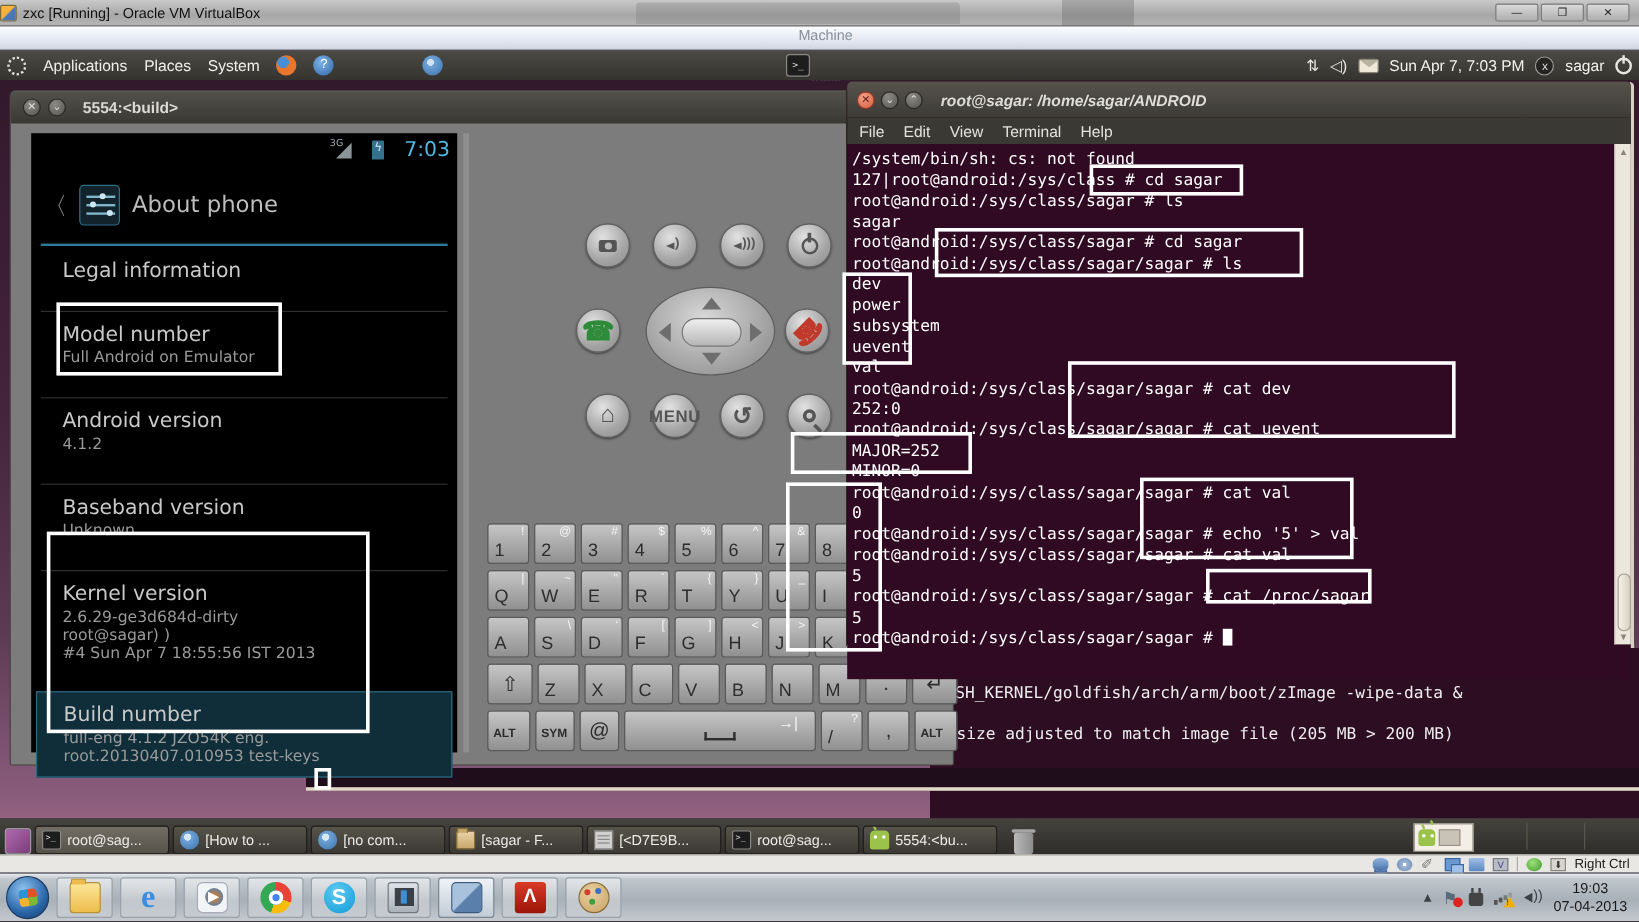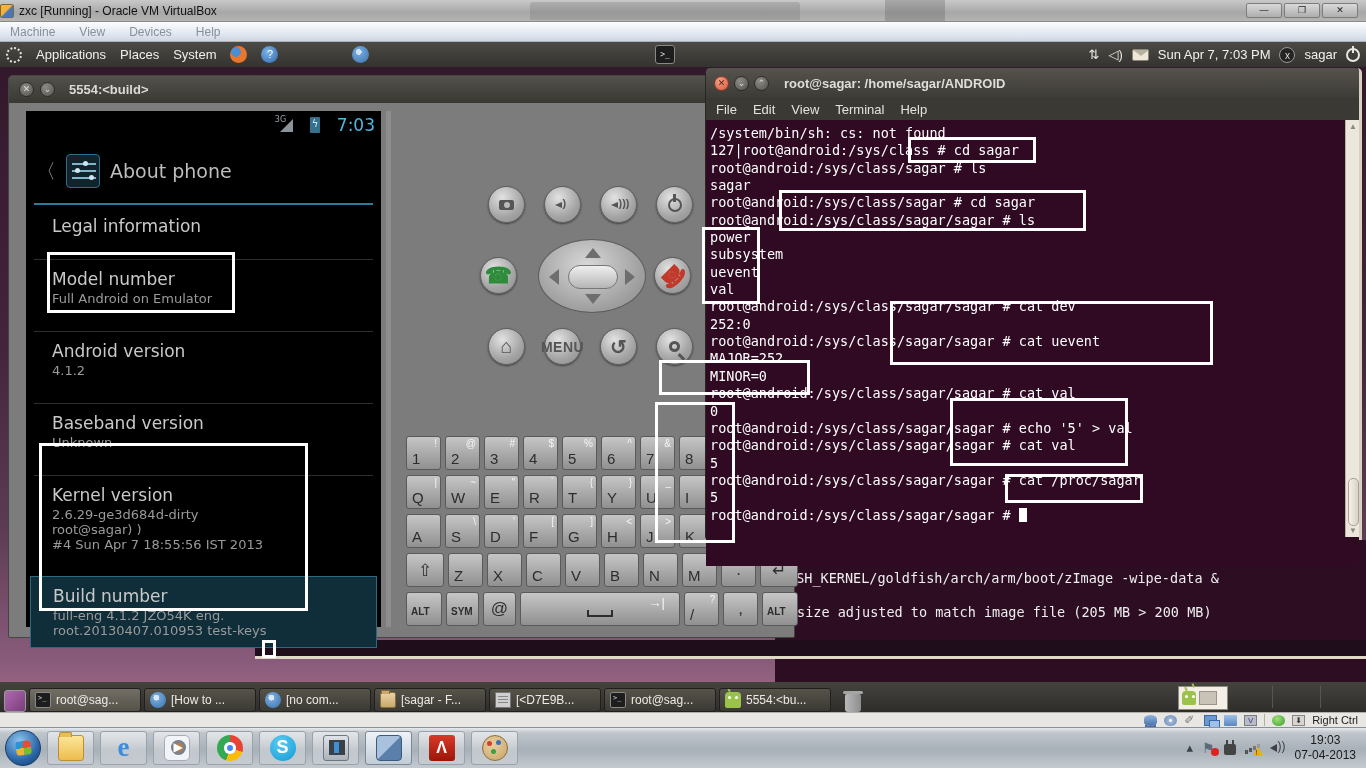--- a/index.html
+++ b/index.html
@@ -10,21 +10,21 @@
   
   .win-titlebar{left:0;top:0;width:1366px;height:22px;background:linear-gradient(180deg,#c9c9c9,#a7a7a7 60%,#b5b5b5);border-bottom:1px solid #8a8a8a;display:flex;align-items:center;padding-left:0;}
   .ghost1{left:530px;top:2px;width:270px;height:18px;background:#6b6b6b;opacity:.25;border-radius:3px 3px 0 0;}
   .ghost2{left:885px;top:0;width:60px;height:21px;background:#5d5d5d;opacity:.3;}
   .vbox-ico{width:14px;height:14px;margin-right:5px;border-radius:2px;background:linear-gradient(135deg,#f7b13d 45%,#4a76b8 55%);border:1px solid #7a6a3a;}
   .win-title{font-size:12px;color:#111;}
   .winctl{position:absolute;right:8px;top:3px;display:flex;gap:2px;}
   .winctl .wbtn{width:36px;height:15px;background:linear-gradient(180deg,#d9d9d9,#aeaeae);border:1px solid #7d7d7d;border-radius:2px;font-size:9px;line-height:13px;text-align:center;color:#222;}
 
   
-  .vbox-menubar{left:0;top:22px;width:1366px;height:20px;background:linear-gradient(180deg,#fbfdff,#dfe5ee 70%,#cfd6e1);border-bottom:1px solid #aab2bd;display:flex;align-items:center;gap:24px;padding-left:10px;}
+  .vbox-menubar{left:0;top:22px;width:1366px;height:20px;background:linear-gradient(180deg,#fbfdff,#dfe5ee 70%,#cfd6e1);border-bottom:1px solid #aab2bd;display:flex;align-items:center;gap:24px;padding-left:10px;flex-direction:column;}
   .vbox-menubar span{font-size:12px;color:#87909b;}
 
   
   .ubuntu-panel{left:0;top:42px;width:1366px;height:25px;background:linear-gradient(180deg,#4c4a45,#35332f);display:flex;align-items:center;color:#eee;}
   .upanel-left{display:flex;align-items:center;gap:14px;padding-left:6px;}
   .ulogo{width:16px;height:16px;border-radius:50%;border:2px dotted #e6e3de;}
   .umenu{font-size:13px;color:#f0efec;}
   .circle-ico{width:17px;height:17px;border-radius:50%;display:inline-block;text-align:center;line-height:17px;font-size:11px;color:#fff;}
   .firefox{background:radial-gradient(circle at 35% 35%,#4a8fd4 30%,#e8762c 32%);}
   .helpico{background:radial-gradient(circle at 40% 35%,#7db4e8,#2f66a8);}
@@ -111,21 +111,21 @@
   .kmain{position:absolute;left:5px;bottom:2px;font-size:15px;color:#2d2d2d;}
   .key.small .kmain{font-size:10px;font-weight:bold;left:4px;bottom:8px;}
   .key.cglyph .kmain{left:50%;top:50%;bottom:auto;transform:translate(-50%,-50%);font-size:17px;}
   .ksup{position:absolute;top:1px;right:3px;font-size:10px;color:#f4f4f4;}
   .key.space .uShape{position:absolute;left:50%;bottom:8px;transform:translateX(-50%);width:26px;height:7px;border:2px solid #2d2d2d;border-top:none;}
   .key.space .tabG{position:absolute;right:14px;top:2px;color:#f4f4f4;font-size:13px;}
 
   
   .term{left:705px;top:1px;width:657px;height:472px;z-index:3;border-left:1px solid #2a2622;border-right:3px solid #d8d0c0;border-bottom:3px solid #d8d0c0;border-radius:5px 5px 0 0;background:#2f0a22;}
   .term-titlebar{position:absolute;left:0;top:0;width:100%;height:30px;background:linear-gradient(180deg,#56534d,#3d3b36);border-radius:4px 4px 0 0;display:flex;align-items:center;gap:5px;padding-left:8px;}
-  .term-title{font-size:13px;font-weight:bold;color:#dfddd8;margin-left:10px;}
+  .term-title{font-size:13px;font-weight:bold;color:#dfddd8;margin-left:10px;font-style:italic;}
   .term-menubar{position:absolute;left:0;top:30px;width:100%;height:22px;background:#3b3934;display:flex;align-items:center;gap:16px;padding-left:10px;}
   .term-menubar span{font-size:13px;color:#e4e2dd;}
   .term-body{position:absolute;left:0;top:52px;width:653px;height:446px;background:#2f0a22;padding:5px 0 0 4px;overflow:hidden;}
   .tline{font-family:"DejaVu Sans Mono",monospace;font-size:13.5px;line-height:17.35px;color:#fff;white-space:pre;}
   .cursor{display:inline-block;width:8px;height:14px;background:#fff;vertical-align:-2px;}
   .tscroll{position:absolute;right:0;top:52px;width:14px;height:417px;background:#ece7dd;border-left:1px solid #b9b1a2;}
   .tscroll .sarr{position:absolute;left:2px;width:10px;text-align:center;font-size:8px;color:#8d867a;}
   .thumb{position:absolute;left:1.5px;top:358px;width:11px;height:48px;background:linear-gradient(90deg,#f6f2ea,#d9d2c3);border:1px solid #aaa295;border-radius:5px;}
 
   
@@ -536,20 +536,21 @@
           <span>Terminal</span>
           <span>Help</span>
         </div>
       <div class="term-body">
           <div class="tline">/system/bin/sh: cs: not found</div>
           <div class="tline">127|root@android:/sys/class # cd sagar</div>
           <div class="tline">root@android:/sys/class/sagar # ls</div>
           <div class="tline">sagar</div>
           <div class="tline">root@android:/sys/class/sagar # cd sagar</div>
           <div class="tline">root@android:/sys/class/sagar/sagar # ls</div>
+          <div class="tline">dev</div>
           <div class="tline">power</div>
           <div class="tline">subsystem</div>
           <div class="tline">uevent</div>
           <div class="tline">val</div>
           <div class="tline">root@android:/sys/class/sagar/sagar # cat dev</div>
           <div class="tline">252:0</div>
           <div class="tline">root@android:/sys/class/sagar/sagar # cat uevent</div>
           <div class="tline">MAJOR=252</div>
           <div class="tline">MINOR=0</div>
           <div class="tline">root@android:/sys/class/sagar/sagar # cat val</div>

